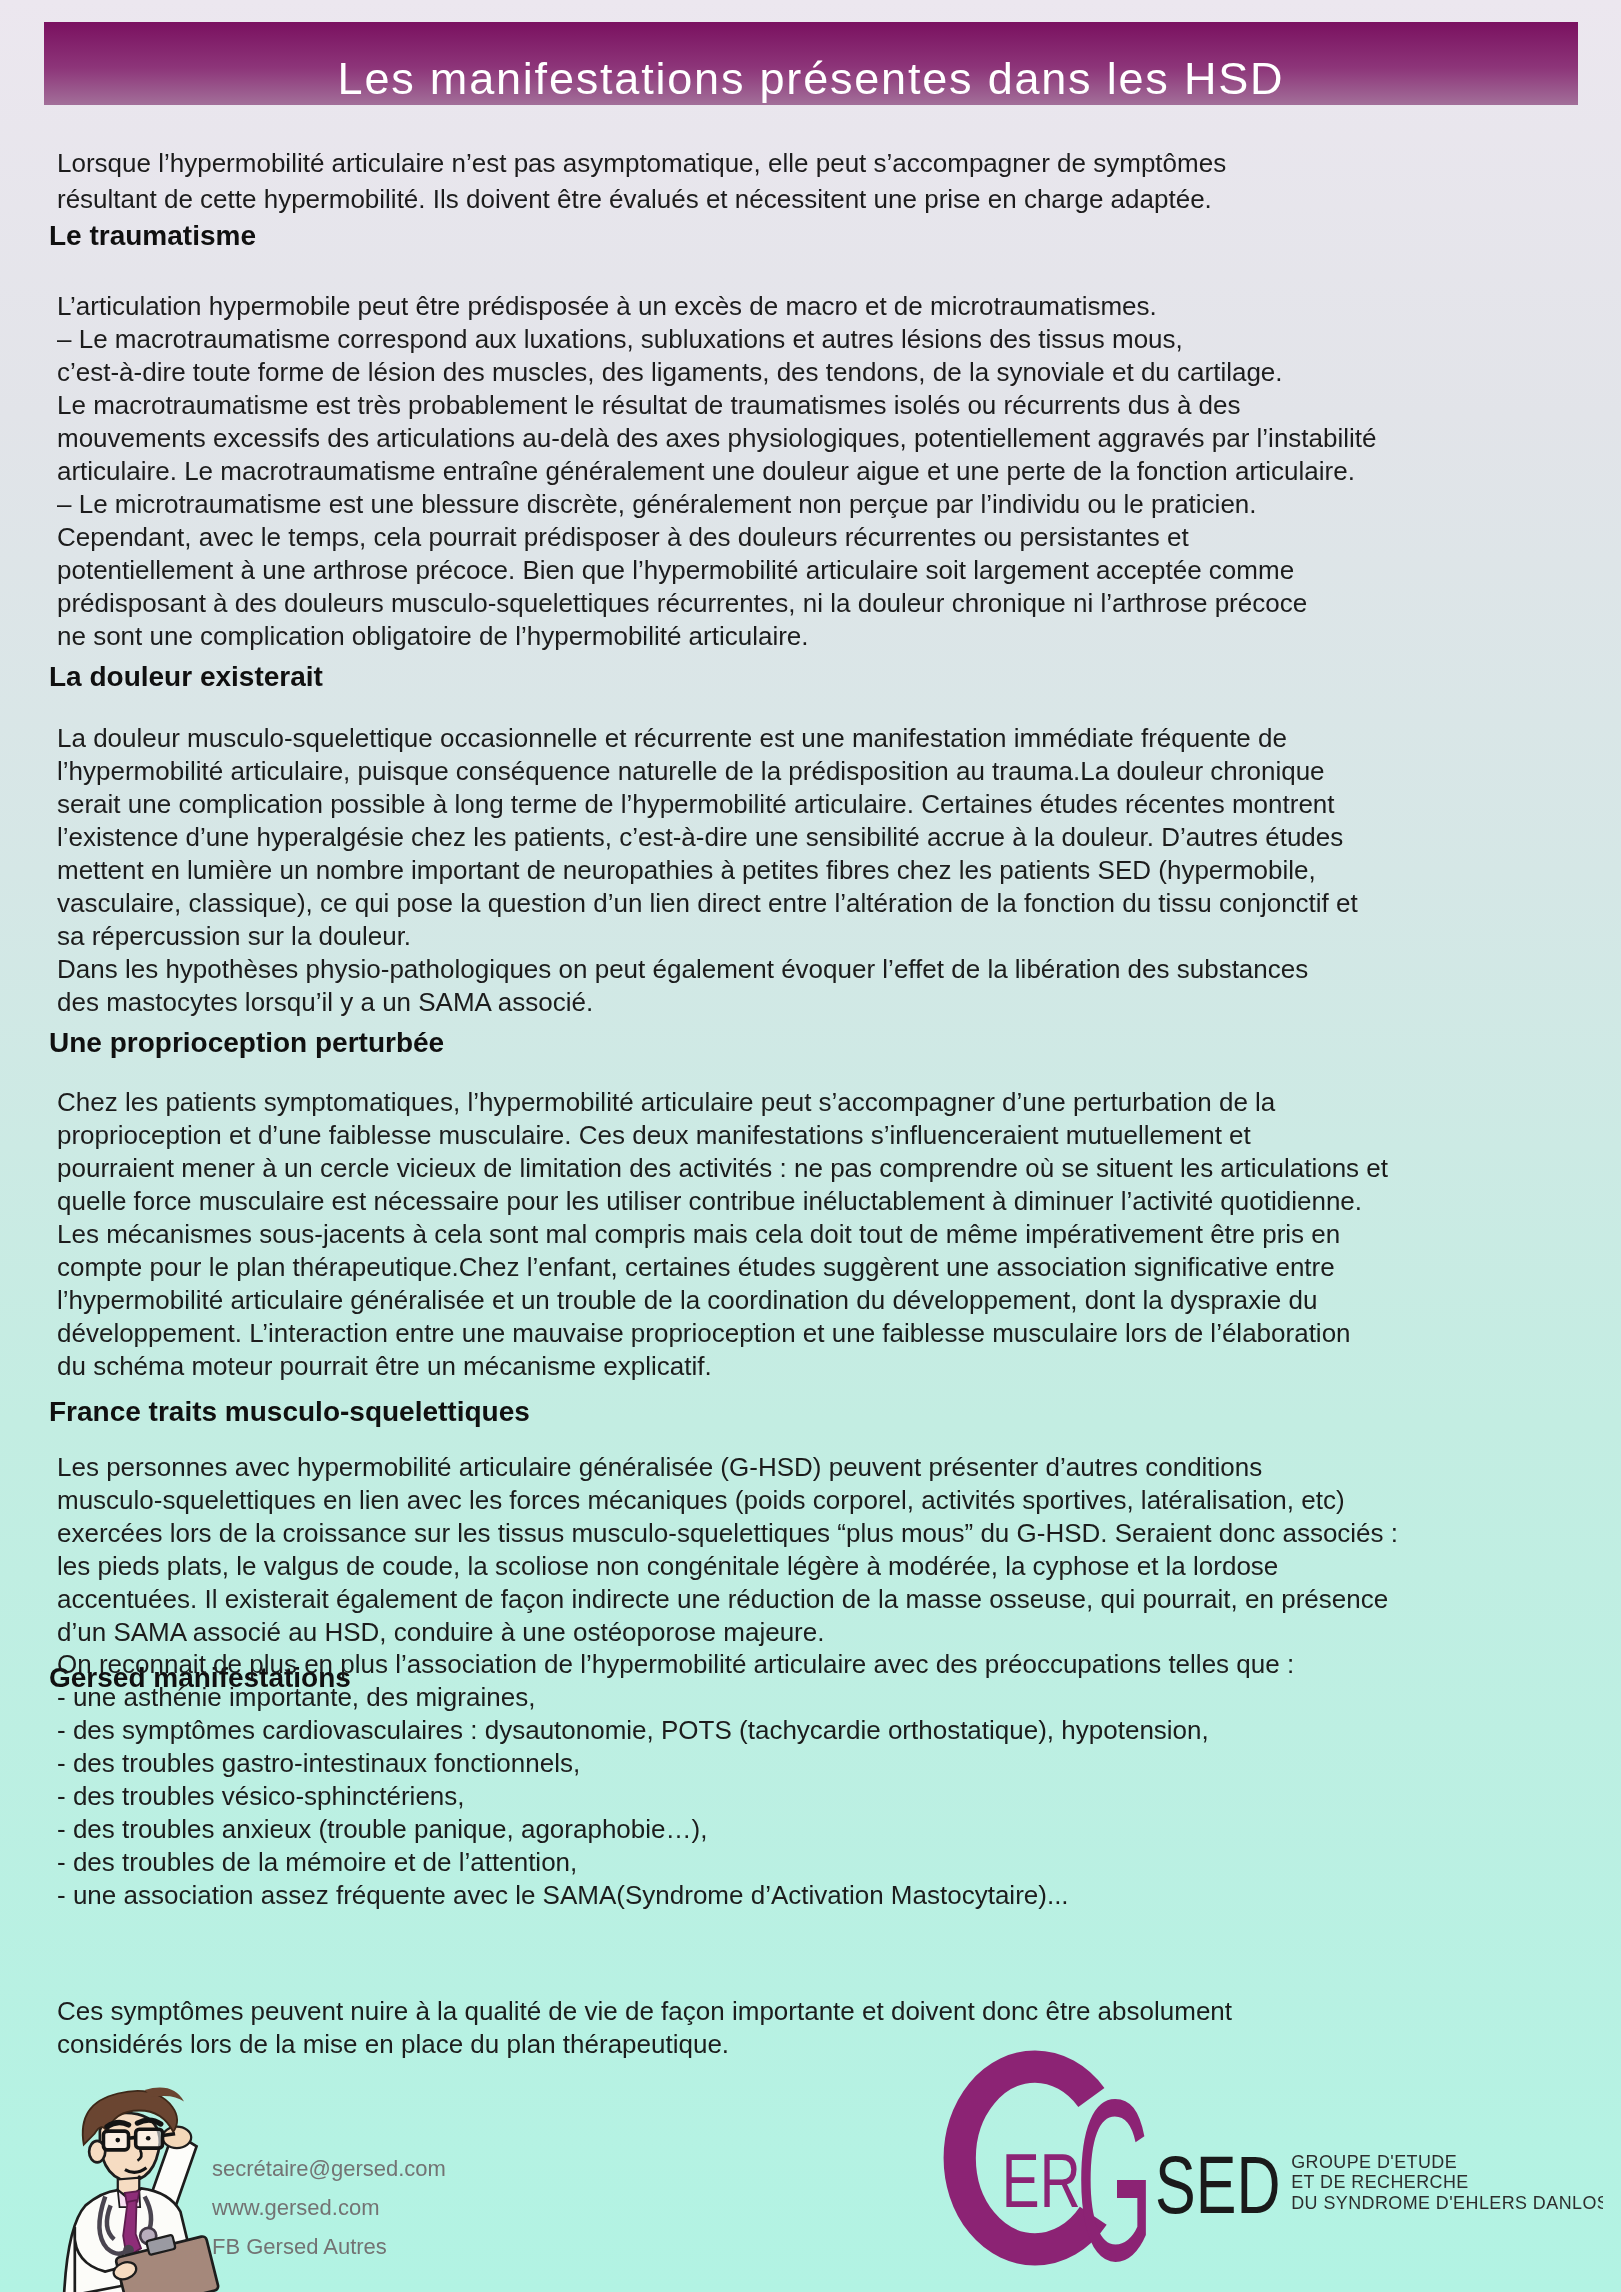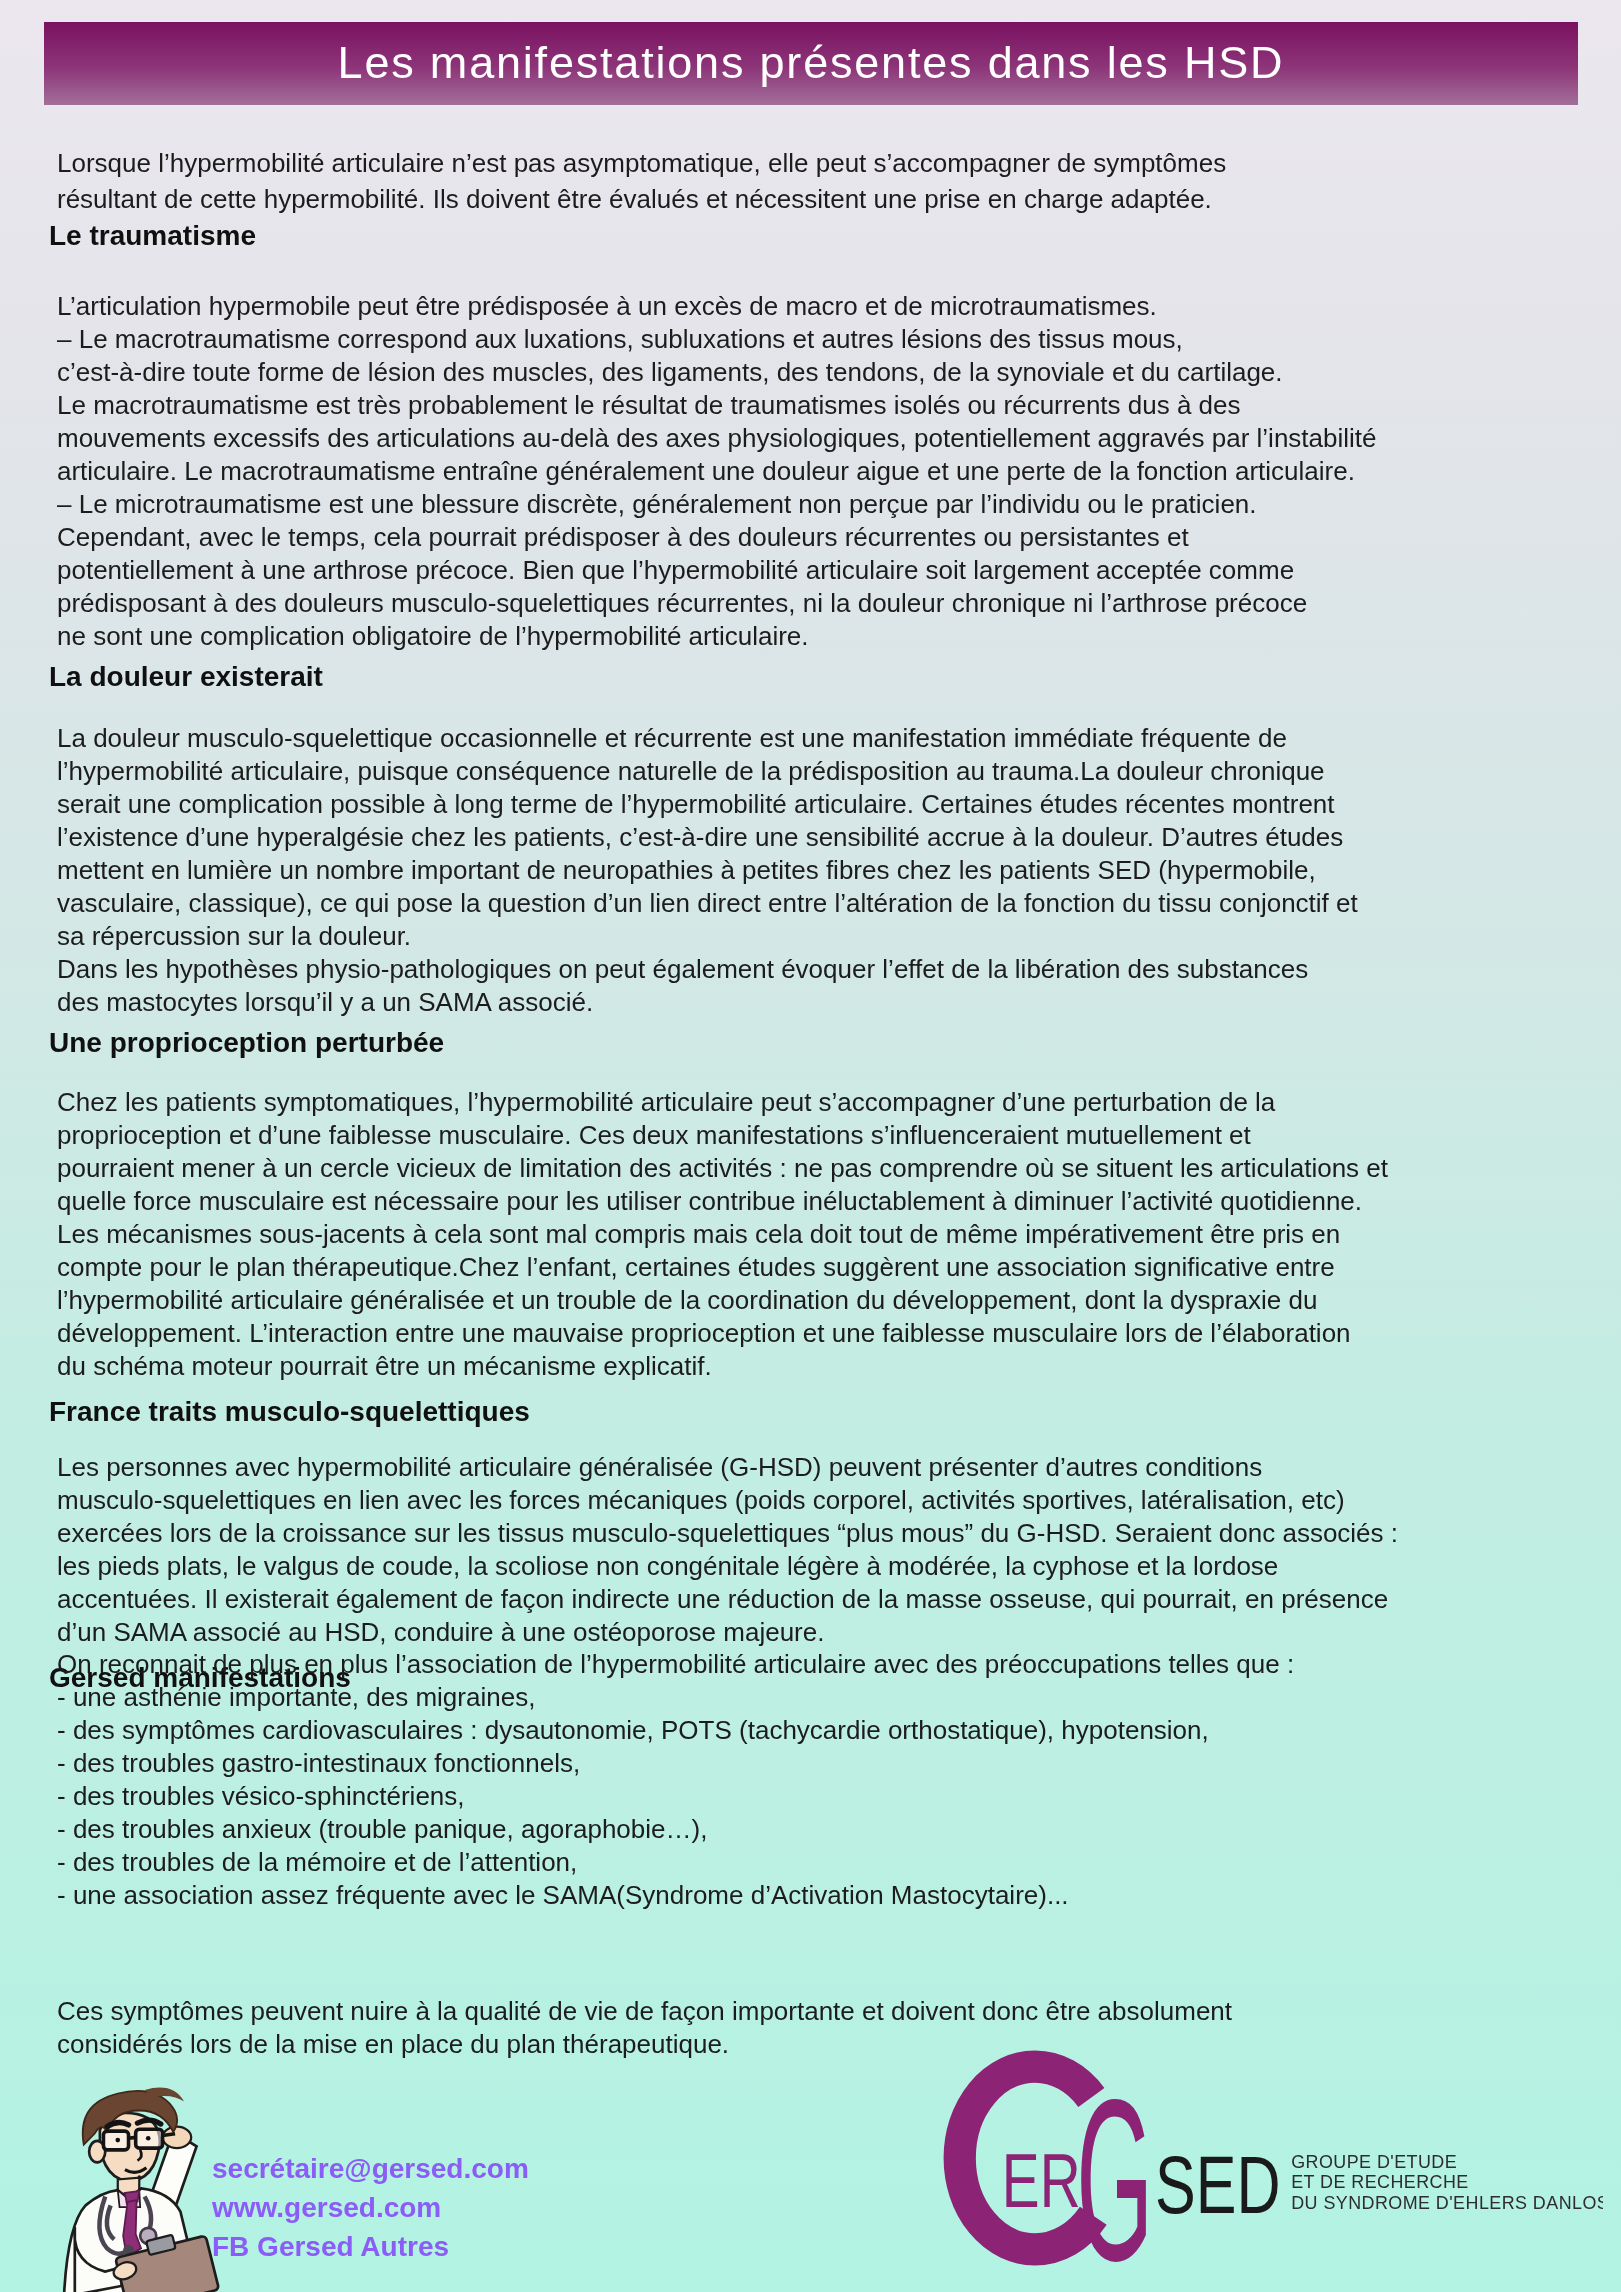--- a/index.html
+++ b/index.html
@@ -5,35 +5,35 @@
   html,body{margin:0;padding:0;}
   body{
     width:1621px;height:2293px;position:relative;overflow:hidden;
     font-family:"Liberation Sans",sans-serif;
     background:linear-gradient(180deg,#ece7ef 0%,#e2e4e9 18%,#d5e7e6 38%,#c3ede2 62%,#b2f3e3 100%);
   }
   .abs{position:absolute;}
   .banner{
     left:44px;top:21.5px;width:1534px;height:83px;
     background:linear-gradient(180deg,#7a1160 0%,#8d3579 55%,#a26f99 100%);
-    display:flex;align-items:center;justify-content:center;
+    display:flex;align-items:flex-end;justify-content:center;
   }
   .banner h1{
     margin:0;color:#ffffff;font-weight:400;font-size:45px;letter-spacing:1.8px;
   }
   .body{
     left:49px;width:1563px;margin:8px;
     font-size:26px;line-height:33px;color:#1c1c1c;white-space:pre-line;
   }
   .intro{line-height:36px;}
   .heading{
     left:49px;margin:0;font-size:28px;line-height:32px;font-weight:700;color:#101010;
   }
   .contact{
-    left:212px;top:2149px;font-size:28px;line-height:39px;font-weight:700;color:#8b5cf6;
+    left:212px;top:2149px;font-size:22px;line-height:39px;font-weight:400;color:#737373;
   }
   .logo-svg{left:940px;top:2046px;}
   .doctor-svg{left:39px;top:2080px;}
   svg text{font-family:"Liberation Sans",sans-serif;}
 </style>
 </head>
 <body>
 
 <div>
 

